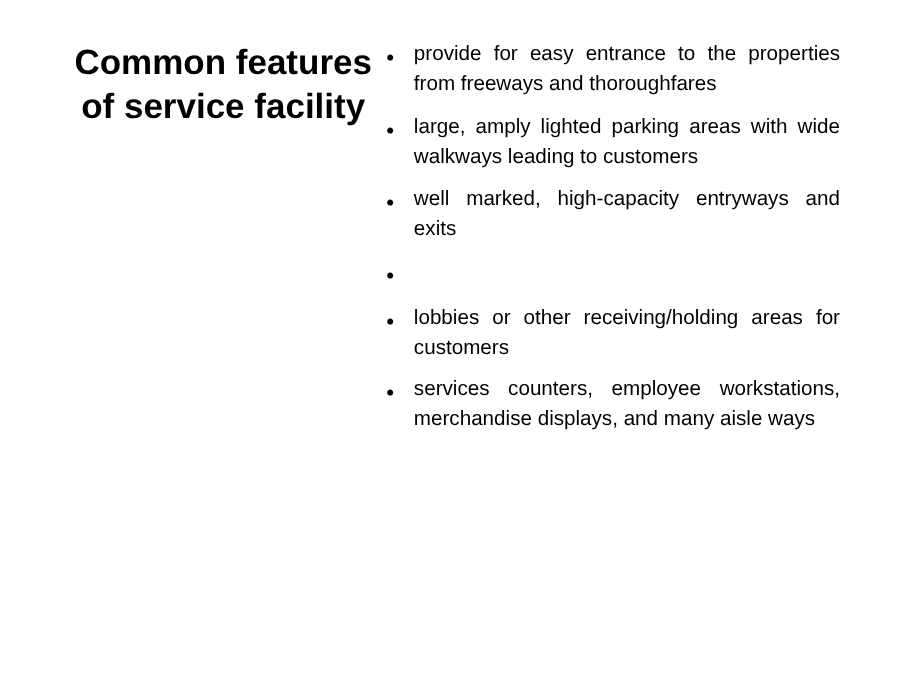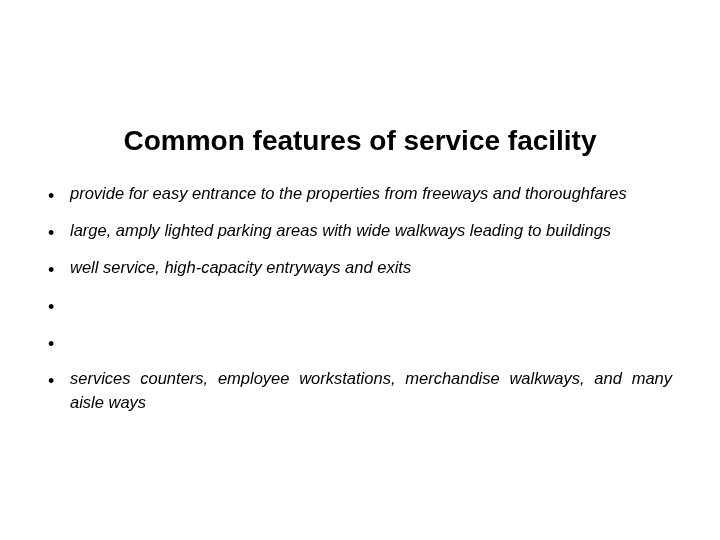--- a/index.html
+++ b/index.html
@@ -18,21 +18,21 @@
       align-items: flex-start;
       justify-content: center;
     }
 
     .slide-container {
       width: 720px;
       height: 540px;
       background: #ffffff;
       padding: 32px 48px 24px 48px;
       display: flex;
-      flex-direction: column;
+      flex-direction: row;
       justify-content: center;
     }
 
     .title {
       text-align: center;
       font-size: 28px;
       font-weight: bold;
       color: #000000;
       margin-bottom: 24px;
       line-height: 1.25;
@@ -57,48 +57,48 @@
     .bullet-list li .bullet {
       flex-shrink: 0;
       width: 22px;
       margin-top: 1px;
       font-size: 18px;
       line-height: 1.45;
     }
 
     .bullet-list li .text {
       flex: 1;
-      font-style: italic;
     }
   </style>
 </head>
 <body>
 
 <div class="slide-container">
   <h1 class="title">
     <span>Common features of service facility</span><br>
   </h1>
 
   <ul class="bullet-list">
     <li>
       <span class="bullet">•</span>
       <span class="text">provide for easy entrance to the properties from freeways and thoroughfares</span>
     </li>
     <li>
       <span class="bullet">•</span>
-      <span class="text">large,  amply  lighted  parking  areas  with  wide walkways leading to buildings</span>
+      <span class="text">large,  amply  lighted  parking  areas  with  wide walkways leading to customers</span>
     </li>
     <li>
       <span class="bullet">•</span>
-      <span class="text">well service, high-capacity entryways and exits</span>
+      <span class="text">well marked, high-capacity entryways and exits</span>
     </li>
     <li>
       <span class="bullet">•</span>
     </li>
     <li>
       <span class="bullet">•</span>
+      <span class="text">lobbies  or  other  receiving/holding  areas  for customers</span>
     </li>
     <li>
       <span class="bullet">•</span>
-      <span class="text">services    counters,    employee    workstations, merchandise walkways, and many aisle ways</span>
+      <span class="text">services    counters,    employee    workstations, merchandise displays, and many aisle ways</span>
     </li>
   </ul>
 </div>
 
 </body></html>

